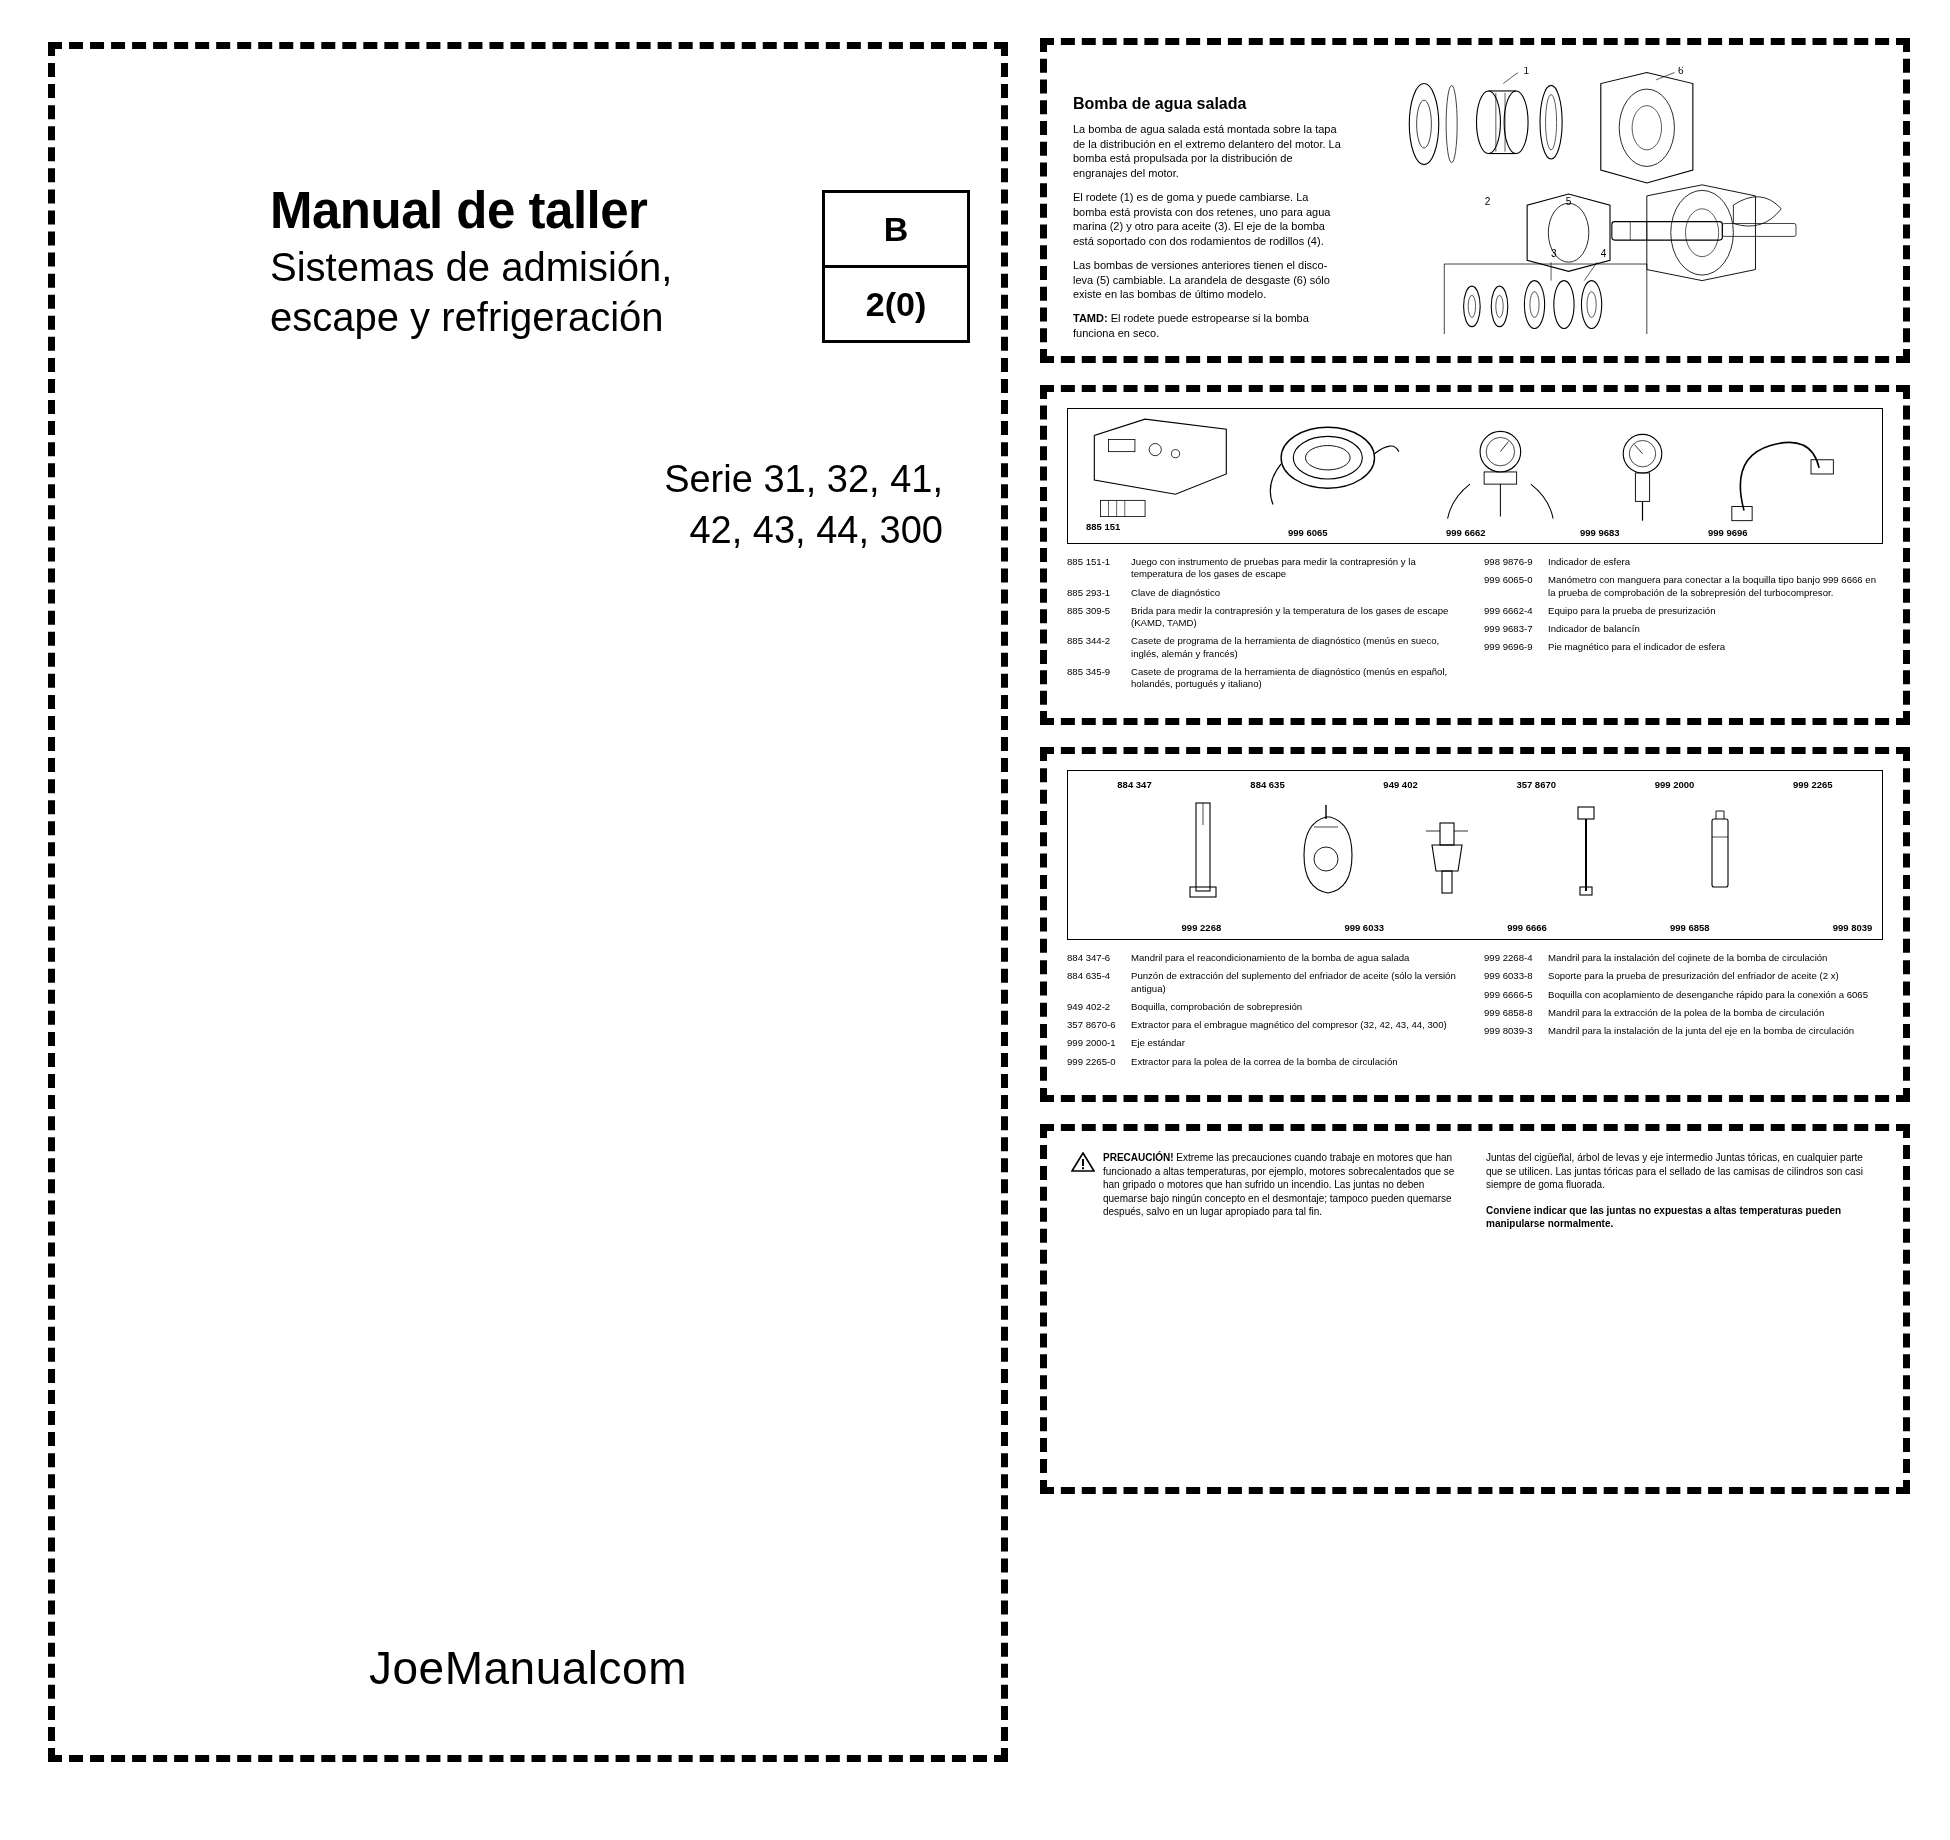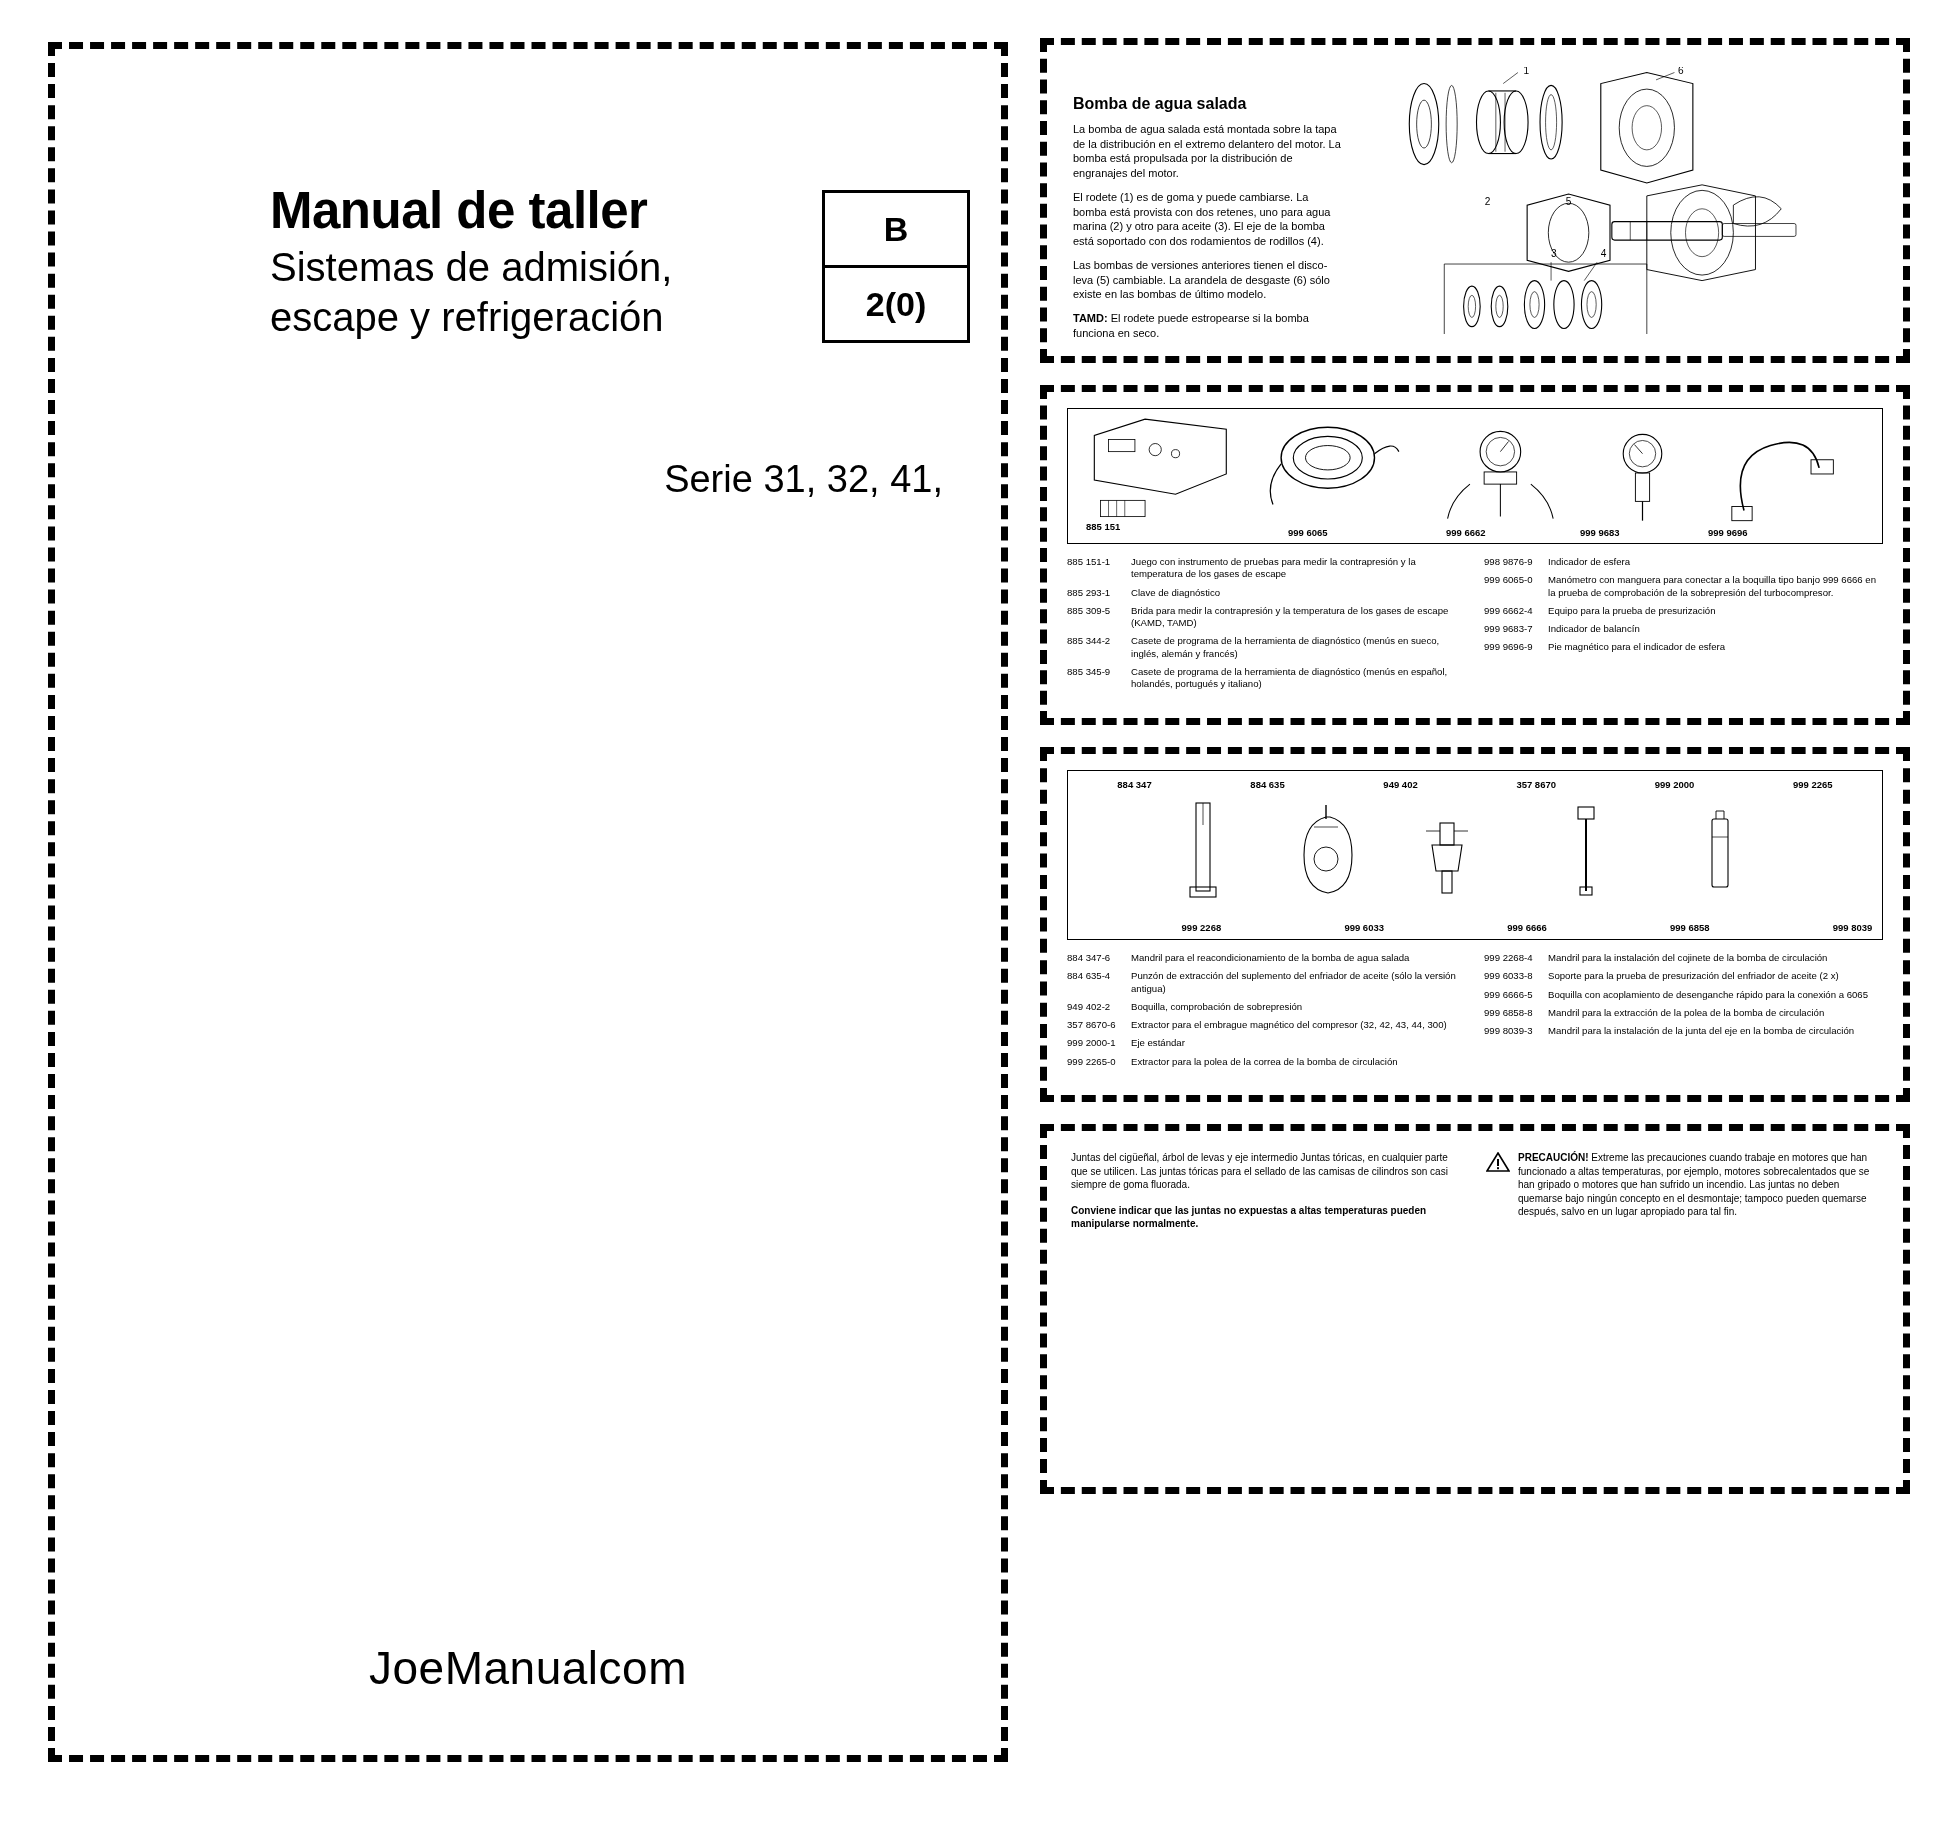--- a/index.html
+++ b/index.html
@@ -228,20 +228,21 @@
           </div>
           <div class="code-box">
             <div class="code-cell top">B</div>
             <div class="code-cell">2(0)</div>
           </div>
         </div>
       </div>
 
       <div class="cover-series">
         <div>Serie 31, 32, 41,</div>
+        <div>42, 43, 44, 300</div>
       </div>
 
       <div class="cover-footer">JoeManualcom</div>
     </div>
   </div>
 
   <div class="rcol">
 
     <div class="panel p1">
       <div class="p1-grid">
@@ -510,34 +511,34 @@
               <span class="num">999 8039-3</span>
               <span class="desc">Mandril para la instalación de la junta del eje en la bomba de circulación</span>
             </div>
         </div>
       </div>
     </div>
 
     <div class="panel p4">
       <div class="p4-grid">
         <div class="p4-col">
-          <div>Juntas del cigüeñal, árbol de levas y eje intermedio Juntas tóricas, en cualquier parte que se utilicen. Las juntas tóricas para el sellado de las camisas de cilindros son casi siempre de goma fluorada.</div>
-          <div class="strongtxt" style="margin-top:12px;">Conviene indicar que las juntas no expuestas a altas temperaturas pueden manipularse normalmente.</div>
-        </div>
-        <div class="p4-col">
           <div class="warn-row">
             <div class="warn-tri">
               <svg width="24" height="20" viewBox="0 0 24 20">
                 <path d="M12 1 L23 19 L1 19 Z" fill="none" stroke="#000" stroke-width="1.6"></path>
                 <rect x="11" y="7" width="2" height="7" fill="#000"></rect>
                 <rect x="11" y="15.2" width="2" height="2" fill="#000"></rect>
               </svg>
             </div>
             <div>
               <span class="strongtxt">PRECAUCIÓN!</span><span> Extreme las precauciones cuando trabaje en motores que han funcionado a altas temperaturas, por ejemplo, motores sobrecalentados que se han gripado o motores que han sufrido un incendio. Las juntas no deben quemarse bajo ningún concepto en el desmontaje; tampoco pueden quemarse después, salvo en un lugar apropiado para tal fin.</span>
             </div>
           </div>
         </div>
+        <div class="p4-col">
+          <div>Juntas del cigüeñal, árbol de levas y eje intermedio Juntas tóricas, en cualquier parte que se utilicen. Las juntas tóricas para el sellado de las camisas de cilindros son casi siempre de goma fluorada.</div>
+          <div class="strongtxt" style="margin-top:12px;">Conviene indicar que las juntas no expuestas a altas temperaturas pueden manipularse normalmente.</div>
+        </div>
       </div>
     </div>
 
   </div>
 </div>
 
 </body></html>

